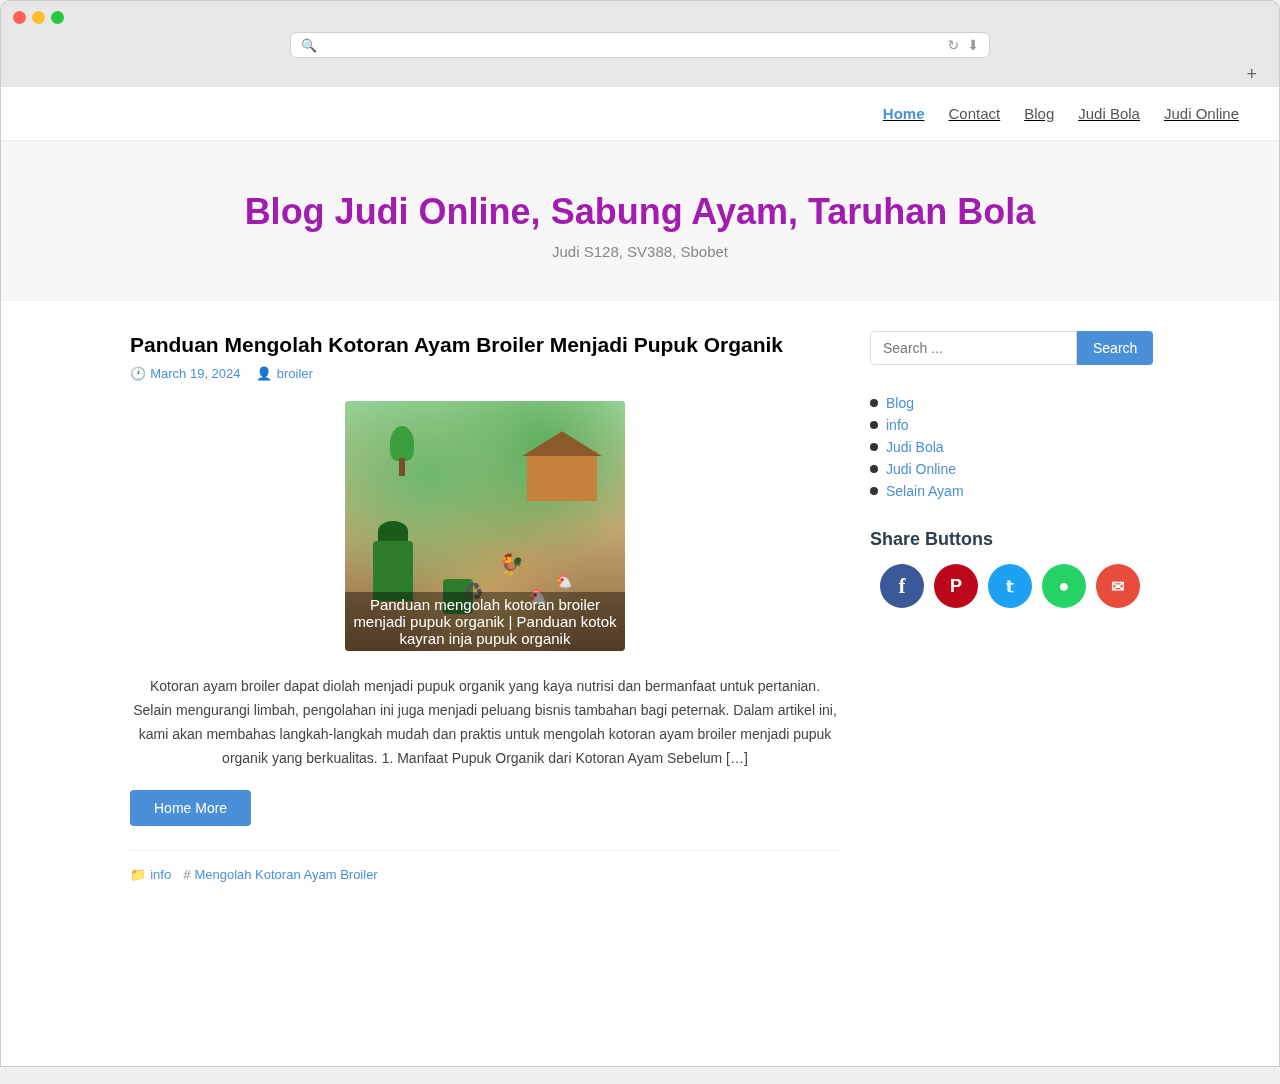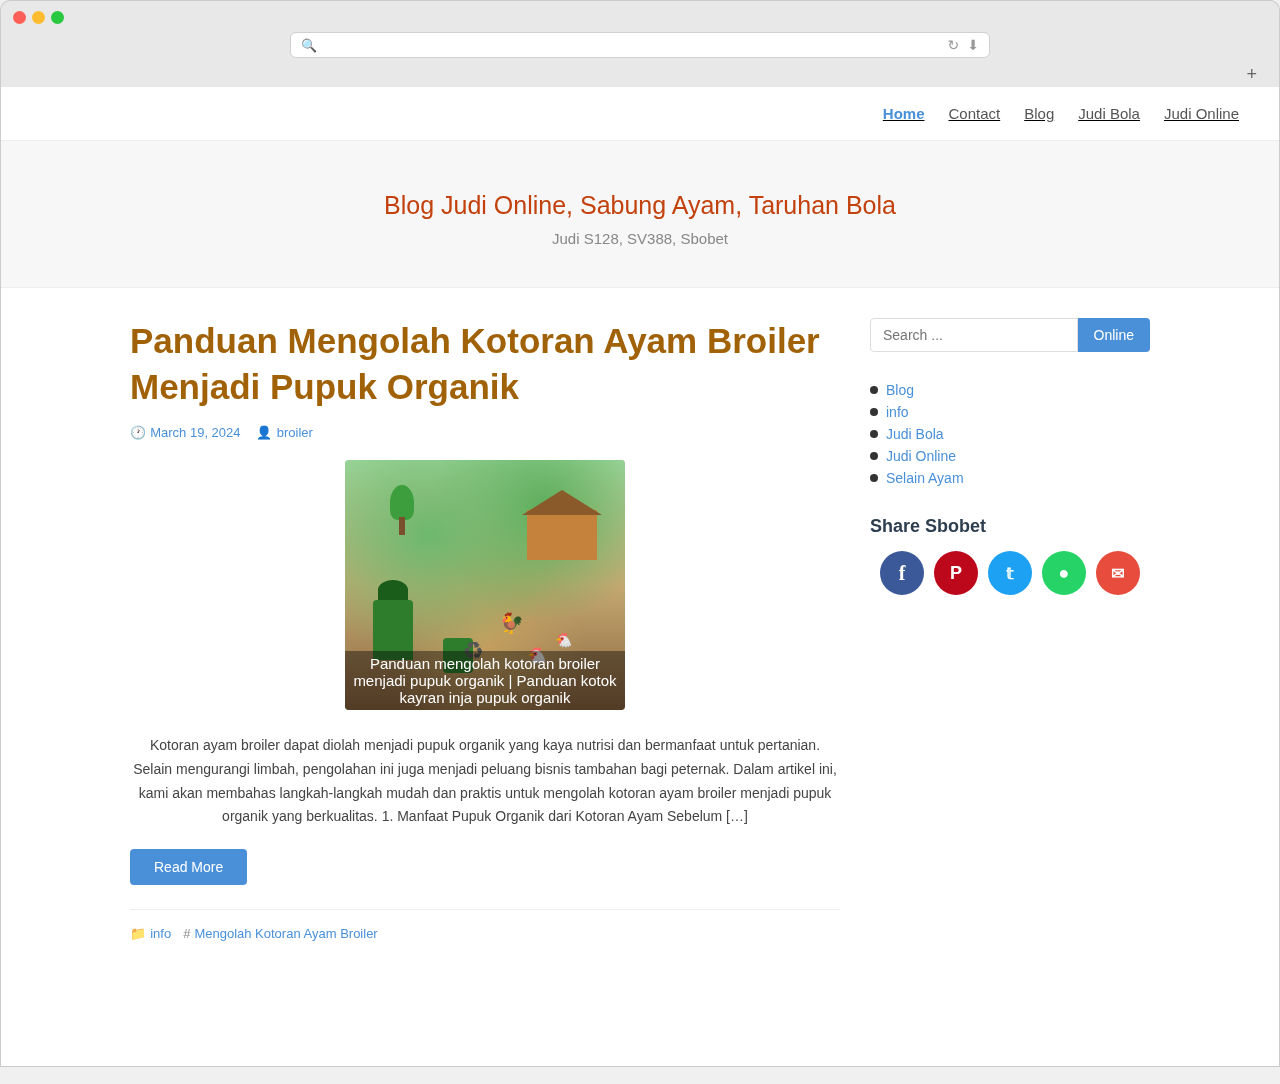--- a/index.html
+++ b/index.html
@@ -61,40 +61,40 @@
 
     
     .site-header {
       background: #f7f7f7;
       text-align: center;
       padding: 50px 20px 40px;
       border-bottom: 1px solid #eee;
       margin-bottom: 0;
     }
     .site-title {
-      font-size: 25px; font-weight: 400; color: #c2410c; margin-bottom: 10px;
+      font-size: 36px; font-weight: 700; color: #a21caf; margin-bottom: 10px;
     }
     .site-tagline {
       font-size: 15px; color: #888;
     }
 
     
     .main-content {
       display: flex; gap: 30px;
       max-width: 1100px; margin: 0 auto;
       padding: 30px 40px;
       align-items: flex-start;
     }
 
     
     .content-area { flex: 1; min-width: 0; }
 
     .article-title {
-      font-size: 35px; font-weight: 700; color: #a16207;
-      line-height: 1.3; margin-bottom: 16px;
+      font-size: 21px; font-weight: 700; color: #000000;
+      line-height: 1.3; margin-bottom: 8px;
     }
     .article-meta {
       display: flex; align-items: center; gap: 16px;
       color: #888; font-size: 13px; margin-bottom: 20px;
     }
     .article-meta .meta-date { display: flex; align-items: center; gap: 4px; }
     .article-meta .meta-author { display: flex; align-items: center; gap: 4px; }
     .article-meta a { color: #4a90d9; text-decoration: none; }
     .meta-icon { font-size: 13px; color: #aaa; }
 
@@ -302,41 +302,41 @@
             <span style="position:absolute;bottom:18%;left:65%;font-size:16px;">🐔</span>
             <span style="position:absolute;bottom:25%;left:75%;font-size:14px;">🐔</span>
 
             <span style="position:absolute;bottom:18%;left:42%;font-size:24px;">♻</span>
           </div>
           <div class="image-caption">Panduan mengolah kotoran broiler menjadi pupuk organik | Panduan kotok kayran inja pupuk organik</div>
         </div>
 
         <p class="article-excerpt">Kotoran ayam broiler dapat diolah menjadi pupuk organik yang kaya nutrisi dan bermanfaat untuk pertanian. Selain mengurangi limbah, pengolahan ini juga menjadi peluang bisnis tambahan bagi peternak. Dalam artikel ini, kami akan membahas langkah-langkah mudah dan praktis untuk mengolah kotoran ayam broiler menjadi pupuk organik yang berkualitas. 1. Manfaat Pupuk Organik dari Kotoran Ayam Sebelum […]</p>
 
-        <a href="#" class="read-more-btn">Read More</a>
+        <a href="#" class="read-more-btn">Home More</a>
 
         <footer class="article-footer">
           <div class="footer-cat">
             <span>📁</span>
             <a href="#">info</a>
           </div>
           <div class="footer-tag">
             <span>#</span>
             <a href="#">Mengolah Kotoran Ayam Broiler</a>
           </div>
         </footer>
       </article>
 
     </main>
 
     <aside class="sidebar">
 
       <div class="search-box">
         <input class="search-input" type="text" placeholder="Search ..." style="">
-        <button class="search-btn">Online</button>
+        <button class="search-btn">Search</button>
       </div>
 
       <div class="sidebar-section">
         <ul class="categories-list">
           <li>
             <span class="bullet"></span>
             <a href="#">Blog</a>
           </li>
           <li>
             <span class="bullet"></span>
@@ -351,21 +351,21 @@
             <a href="#">Judi Online</a>
           </li>
           <li>
             <span class="bullet"></span>
             <a href="#">Selain Ayam</a>
           </li>
         </ul>
       </div>
 
       <div class="sidebar-section">
-        <h3 class="sidebar-heading">Share Sbobet</h3>
+        <h3 class="sidebar-heading">Share Buttons</h3>
         <div class="share-buttons">
           <button class="share-btn share-fb" title="Facebook">
             <span style="font-family:serif; font-size:20px;">f</span>
           </button>
           <button class="share-btn share-pin" title="Pinterest">
             <span style="font-size:18px;">P</span>
           </button>
           <button class="share-btn share-tw" title="Twitter">
             <span style="font-size:16px;">𝕥</span>
           </button>

